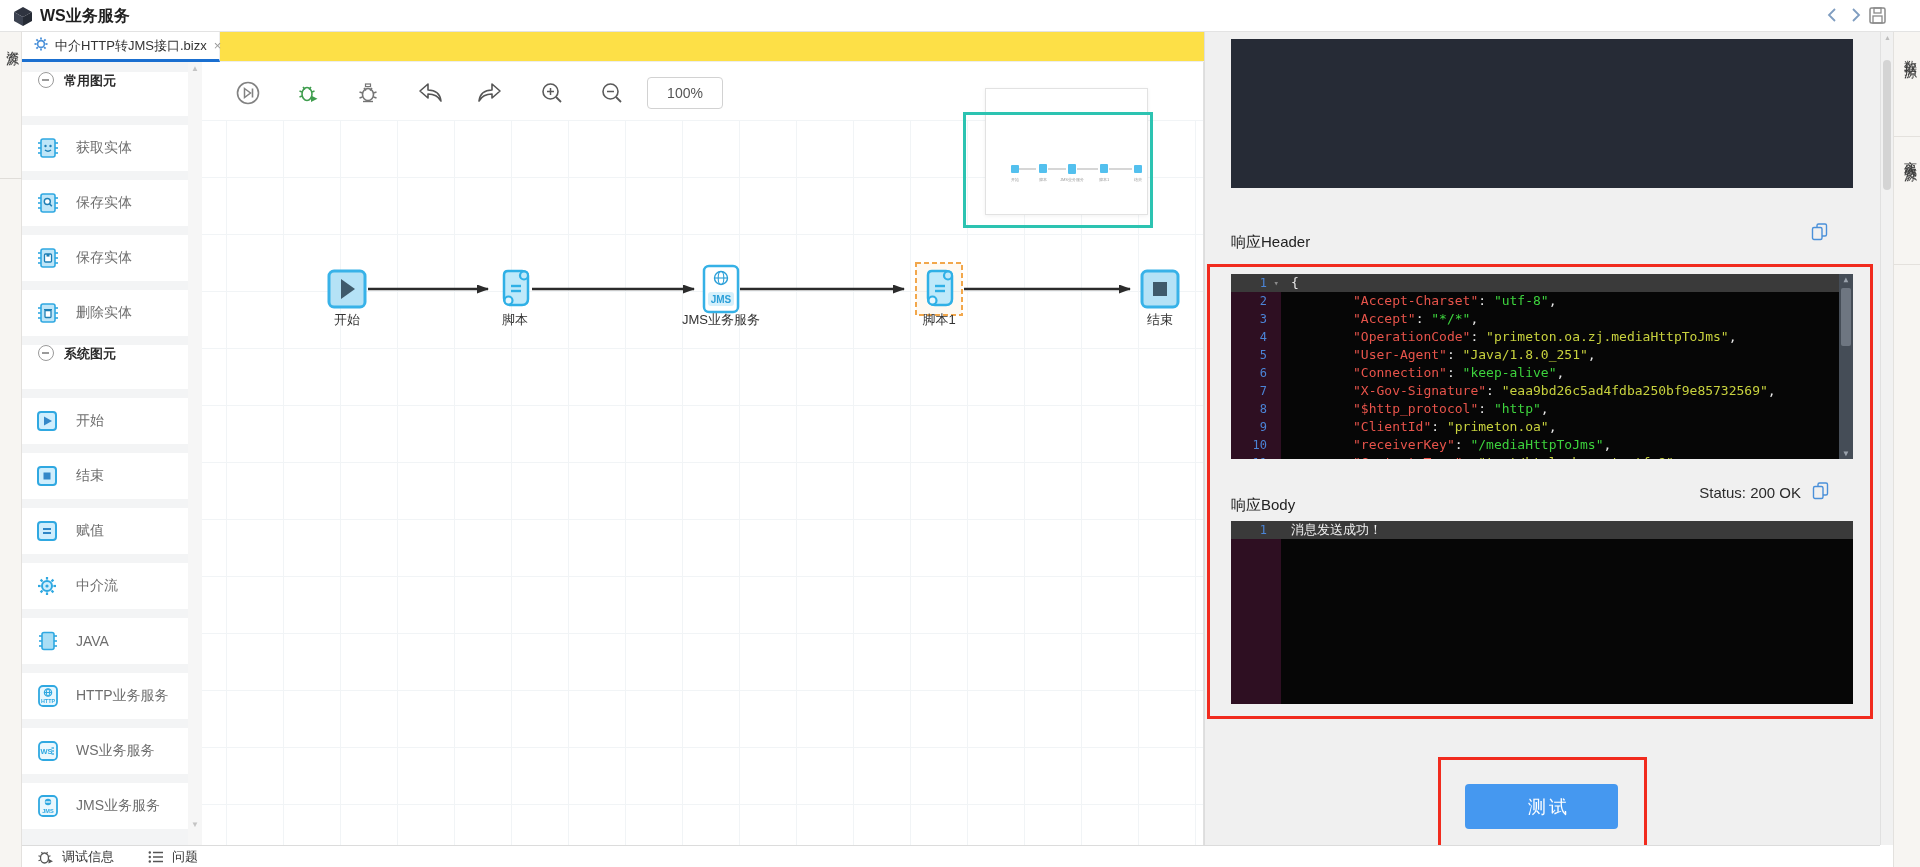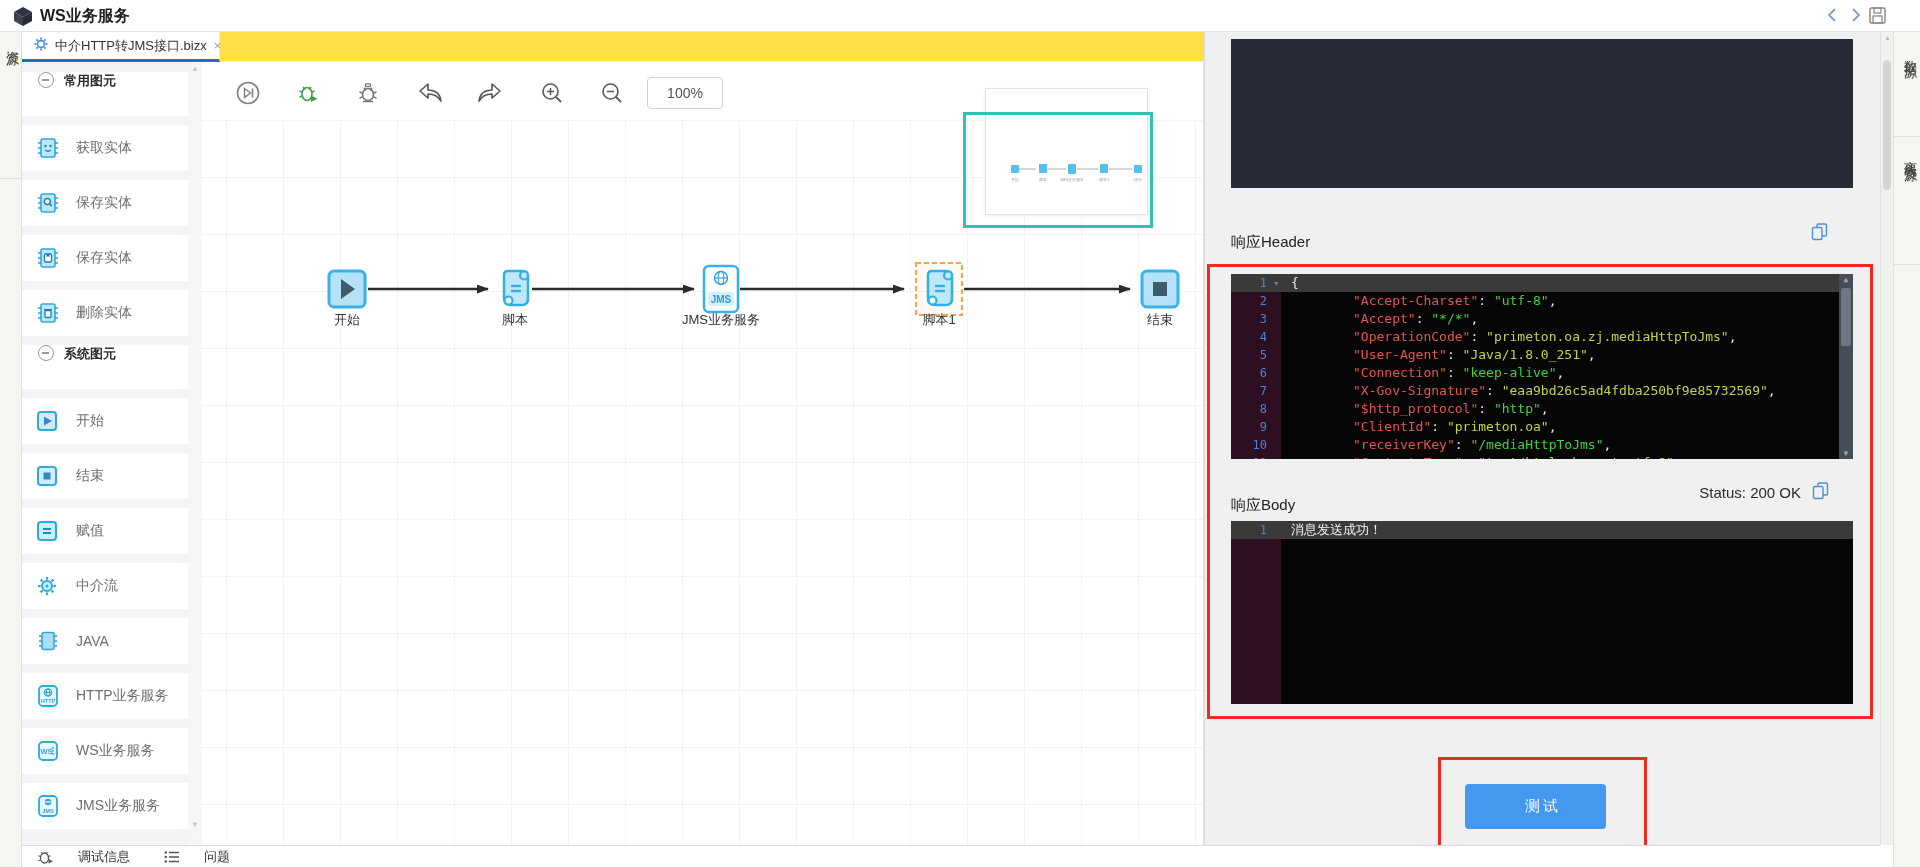--- a/index.html
+++ b/index.html
@@ -55,21 +55,21 @@
   #top-dark-editor { position:absolute; left:26px; top:7px; width:622px; height:149px; background:#262b36; }
   .panel-label { font-size:15px; color:#222; }
   #resp-header-label { position:absolute; left:26px; top:188px;margin-top:13px; }
   #copy-header { position:absolute; left:606px; top:190px; cursor:pointer; }
   #red-rect-1 { position:absolute; left:2px; top:232px; width:666px; height:455px; border:3px solid #f12b1e; z-index:6; pointer-events:none; }
   #body-label-row { position:absolute; left:0; top:452px; width:676px; height:26px; }
   #resp-body-label { position:absolute; left:26px; top:12px;text-align:center; }
   #resp-status { position:absolute; right:80px; top:0; font-size:15px; color:#2b2b2b; }
   #copy-body { position:absolute; right:52px; top:-3px; cursor:pointer; }
   #red-rect-2 { position:absolute; left:233px; top:725px; width:209px; height:96px; border:3px solid #f12b1e; z-index:8; pointer-events:none; }
-  #test-btn { position:absolute; left:260px; top:752px; width:141px; height:45px; background:#4598f0; border:none; border-radius:4px; color:#fff; font-size:15px; letter-spacing:3px; cursor:pointer; z-index:7; font-family:"Liberation Sans",sans-serif;padding-left:15px; }
+  #test-btn { position:absolute; left:260px; top:752px; width:153px; height:45px; background:#4598f0; border:none; border-radius:4px; color:#fff; font-size:18px; letter-spacing:3px; cursor:pointer; z-index:7; font-family:"Liberation Sans",sans-serif;padding-left:15px; }
 
   
   .code-editor { position:absolute; left:26px; width:622px; overflow:hidden; background:linear-gradient(to right,#2e0f22 50px,#060606 50px); font-family:"DejaVu Sans Mono",monospace; font-size:13px; }
   #hdr-editor { top:242px; height:185px; }
   #body-editor { top:489px; height:183px; }
   #hdr-editor .code-lines { margin-right:14px; }
   .code-line { display:flex; height:18px; line-height:18px; }
   .code-line .gutter { width:50px; flex:none; text-align:right; padding-right:14px; color:#4b84d6; font-size:12px; background:#2e0f22; position:relative; }
   .code-line .content { flex:1; padding-left:10px; white-space:pre; background:#060606; }
   .code-line.indented .content { padding-left:72px; }
@@ -86,21 +86,21 @@
   #right-scroll { left:1880px; top:32px; width:13px; height:813px; background:#f1f1f1; border-left:1px solid #e0e0e0; z-index:5; }
   #right-scroll .thumb { position:absolute; left:2px; top:28px; width:8px; height:130px; background:#d4d4d4; border-radius:4px; }
   #right-scroll .sb-up { position:absolute; left:0; top:2px; width:13px; text-align:center; font-size:7px; color:#bdbdbd; }
   #right-rail { left:1893px; top:32px; width:27px; height:835px; background:#f7f5f2; border-left:1px solid #e3e1de; z-index:5; }
   #right-rail .vtext { position:absolute; left:7px; writing-mode:vertical-rl; text-orientation:upright; font-size:13px; color:#3c3c3c; letter-spacing:3px; cursor:pointer; }
   #rail-item-0 { top:18px; } #rail-item-1 { top:118px; }
   #right-rail .divider { position:absolute; left:0; width:27px; height:1px; background:#e4e1dd; }
 
   
   #bottombar { left:0; top:845px; width:1880px; height:22px; background:#fff; border-top:1px solid #dcdcdc; display:flex; align-items:center; padding-left:37px; gap:34px; z-index:9; }
-  .bb-item { display:flex; align-items:center; gap:24px; font-size:13px; color:#333; cursor:pointer; }
+  .bb-item { display:flex; align-items:center; gap:8px; font-size:13px; color:#333; cursor:pointer; }
 </style>
 </head>
 <body>
 
 <div id="root">
 
   <div id="appbar" class="abs">
     <span id="app-logo">
       <svg width="22" height="22" viewBox="0 0 22 22">
         <polygon points="11,2 20,7 11,12 2,7" fill="#2f3440"></polygon>

